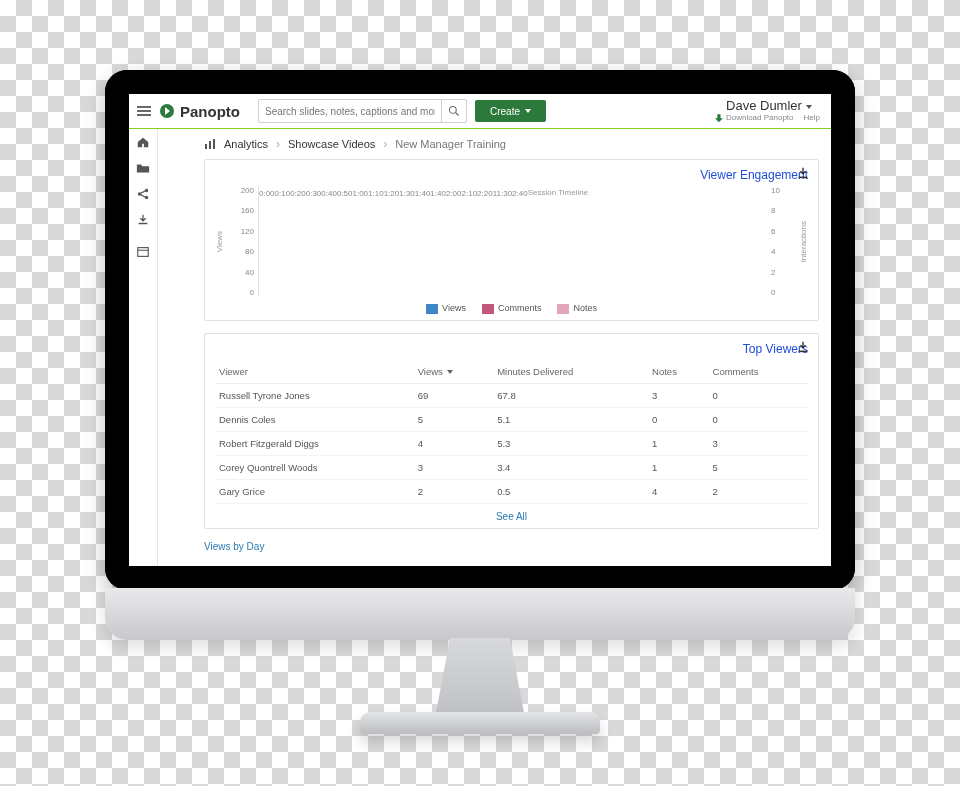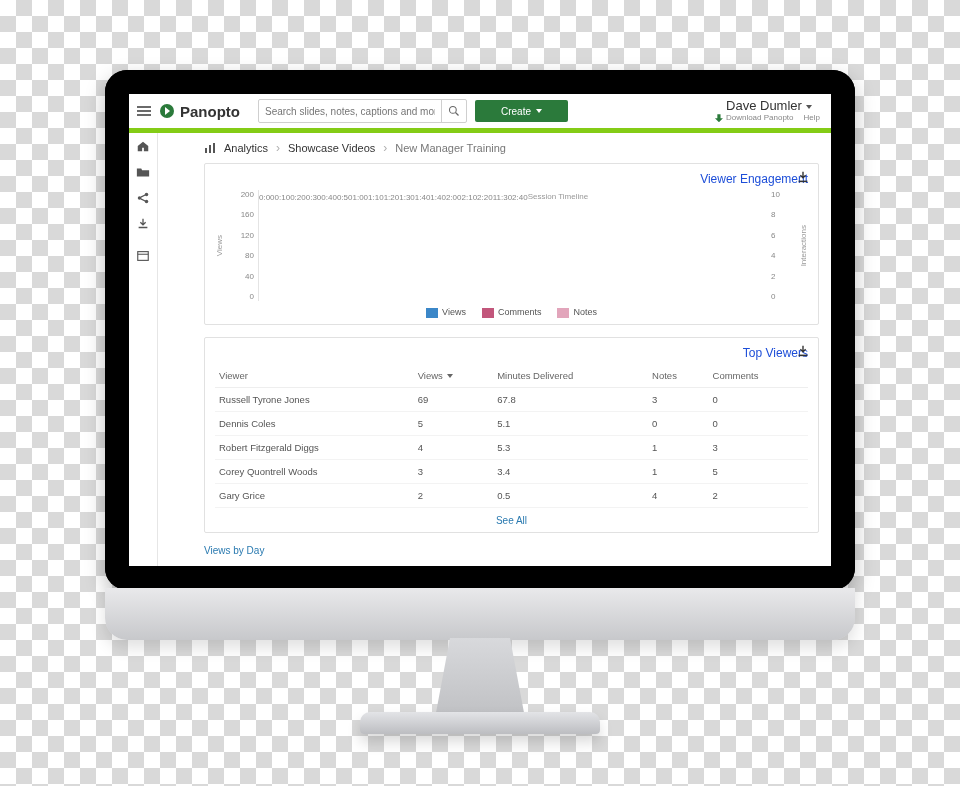--- a/index.html
+++ b/index.html
@@ -40,31 +40,31 @@
     position:absolute;left:360px;top:712px;width:240px;height:22px;
     background:linear-gradient(#e3e4e7,#bcbdc1);
     border-radius:10px 10px 4px 4px;
     box-shadow:0 8px 14px rgba(0,0,0,.15);
   }
 
   
   .app{position:absolute;inset:0;display:flex;flex-direction:column;}
   .topbar{
     display:flex;align-items:center;height:34px;padding:0 8px;gap:8px;
-    border-bottom:5px solid #84cc16;flex:0 0 auto;
+    border-bottom:1px solid #84cc16;flex:0 0 auto;
   }
   .hamburger{width:14px;display:flex;flex-direction:column;gap:2px;cursor:pointer;}
   .hamburger span{height:2px;background:#6a6a6a;}
   .logo{display:flex;align-items:center;gap:5px;font-size:15px;font-weight:600;color:#333;}
   .logo-mark{width:16px;height:16px;border-radius:3px;position:relative;}
   .logo-mark svg{display:block;}
   .search-wrap{display:flex;align-items:center;border:1px solid #cfcfcf;border-radius:2px;height:22px;margin-left:10px;}
   .search-wrap input{border:0;outline:0;font-size:10px;padding:0 6px;width:170px;color:#777;}
   .search-btn{width:24px;height:22px;display:flex;align-items:center;justify-content:center;border-left:1px solid #cfcfcf;cursor:pointer;}
-  .create-btn{background:#2b7a3b;color:#fff;border-radius:2px;height:22px;padding:0 26px;display:flex;align-items:center;gap:5px;font-size:10px;cursor:pointer;}
+  .create-btn{background:#2b7a3b;color:#fff;border-radius:2px;height:22px;padding:0 15px;display:flex;align-items:center;gap:5px;font-size:10px;cursor:pointer;}
   .create-btn .caret{border-left:3px solid transparent;border-right:3px solid transparent;border-top:4px solid #fff;}
   .spacer{flex:1;}
   .user-block{text-align:right;line-height:1.1;}
   .user-name{font-size:13px;color:#333;display:flex;align-items:center;justify-content:center;gap:4px;cursor:pointer;}
   .user-name .caret{border-left:3px solid transparent;border-right:3px solid transparent;border-top:4px solid #555;}
   .user-sub{font-size:8px;color:#888;display:flex;gap:10px;justify-content:flex-end;}
   .user-sub a{display:flex;align-items:center;gap:3px;cursor:pointer;}
   .dl-ico{width:8px;height:8px;background:#2b7a3b;clip-path:polygon(30% 0,70% 0,70% 50%,100% 50%,50% 100%,0 50%,30% 50%);} 
 
   .body{flex:1;display:flex;min-height:0;gap:34px;}

